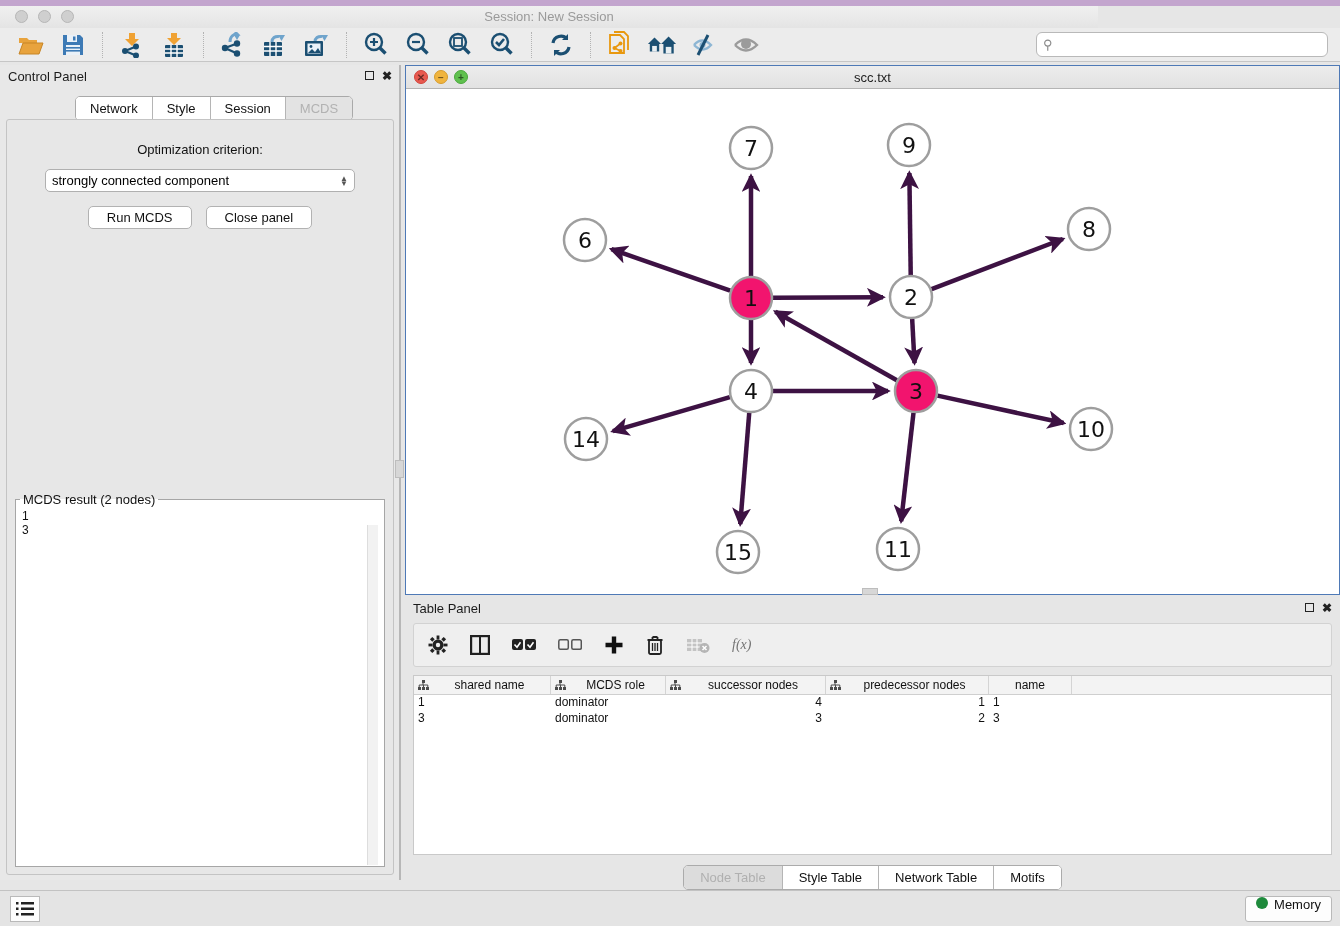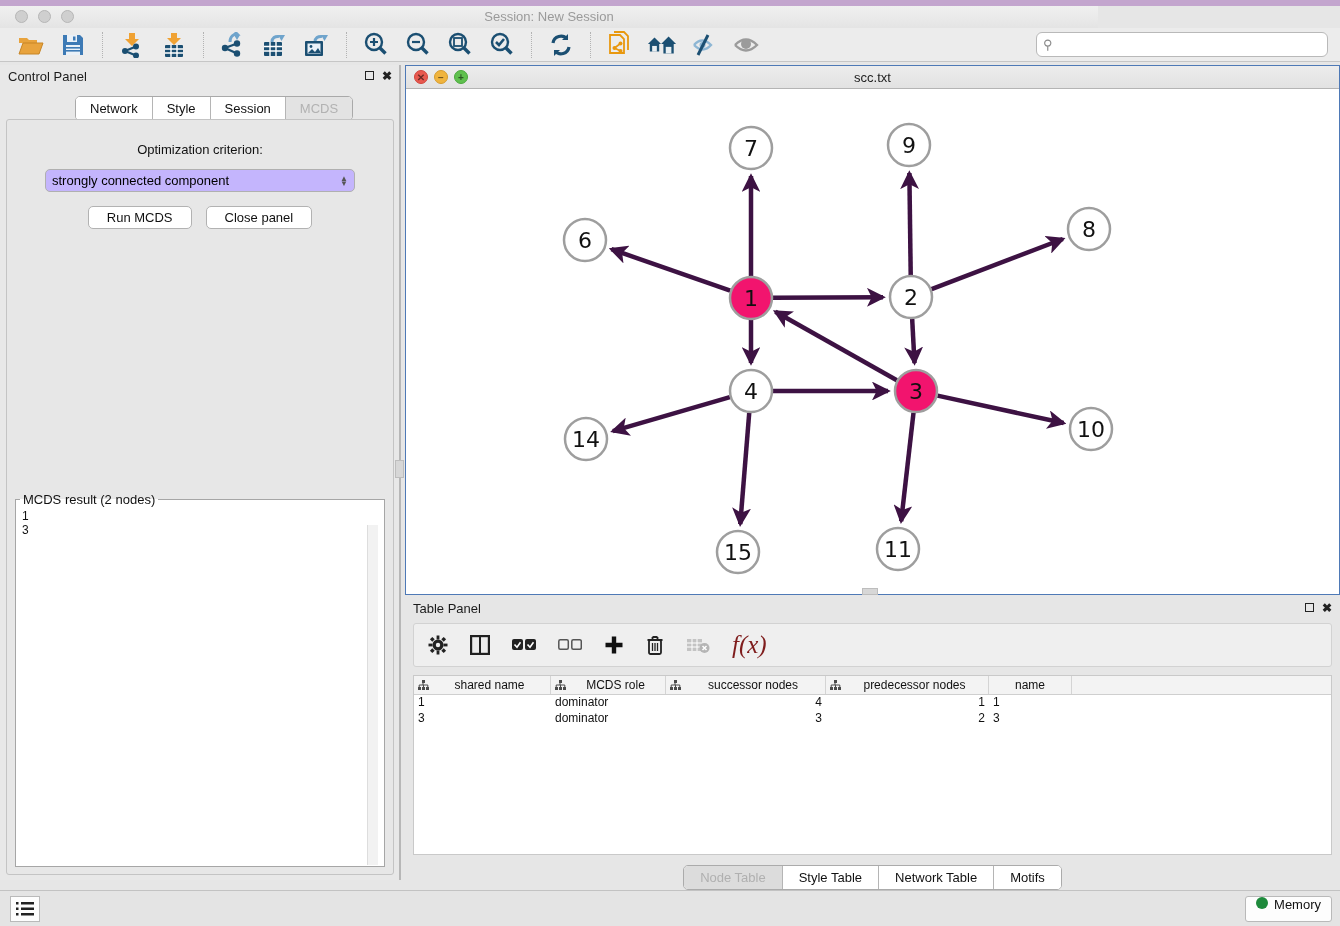--- a/index.html
+++ b/index.html
@@ -40,21 +40,21 @@
   .control-panel { position:absolute; left:0; top:65px; width:400px; height:815px; background:#e8e8e8; }
   .cp-tabs { position:absolute; left:75px; top:31px; display:inline-flex;
     border:1px solid #a9a9a9; border-radius:5px; overflow:hidden; background:#fff; }
   .cp-tab { padding:4px 14px; font-size:13px; color:#111; background:#fff;
     border-right:1px solid #b5b5b5; cursor:pointer; }
   .cp-tab:last-child { border-right:none; }
   .cp-tab.active { background:#e3e3e3; color:#b2b2b2; }
   .cp-body { position:absolute; left:6px; top:54px; width:388px; height:756px;
     background:#e7e7e7; border:1px solid #c4c4c4; border-radius:3px; }
   .opt-label { text-align:center; margin-top:22px; font-size:13px; color:#111; }
-  .cp-select { margin:12px auto 0; width:310px; height:23px; background:#c4b5fd;
+  .cp-select { margin:12px auto 0; width:310px; height:23px; background:#ffffff;
     border:1px solid #b0b0b0; border-radius:5px; display:flex; align-items:center;
     padding:0 6px; font-size:13px; cursor:pointer; }
   .cp-select .sel-text { flex:1; }
   .stepper { display:flex; flex-direction:column; align-items:center; line-height:5px; }
   .stepper span { font-size:8px; color:#555; }
   .cp-buttons { display:flex; justify-content:center; gap:14px; margin-top:14px; }
   .btn { background:#fff; border:1px solid #b2b2b2; border-radius:5px; height:23px;
     padding:0 18px; font-size:13px; color:#111; cursor:pointer;
     font-family:"Liberation Sans",sans-serif; }
   .mcds-result { position:absolute; left:8px; top:372px; width:370px; height:375px;
@@ -85,21 +85,21 @@
   .tl-min   { left:28px; background:#f0b43e; border:1px solid #d69c2d; }
   .tl-max   { left:48px; background:#5fc04e; border:1px solid #4aa83c; }
   .graph-area { width:933px; height:505px; background:#fff; }
 
   
   .table-panel { position:absolute; left:405px; top:597px; width:935px; height:293px; background:#e6e6e6; }
   .tp-toolbar { position:absolute; left:8px; top:26px; width:919px; height:44px;
     background:#efefef; border:1px solid #d2d2d2; border-radius:3px;
     display:flex; align-items:center; padding-left:14px; gap:22px; }
   .tp-icon { cursor:pointer; display:flex; align-items:center; justify-content:center; }
-  .fx { font-family:"Liberation Serif", serif; font-style:italic; font-size:25px; color:#7f1d1d; }
+  .fx { font-family:"Liberation Serif", serif; font-style:italic; font-size:14px; color:#737373; }
   .tbl { position:absolute; left:8px; top:78px; width:919px; height:180px; background:#fff;
     border:1px solid #c9c9c9; font-size:12px; }
   .tbl-header { display:flex; height:19px; background:#f3f3f3; border-bottom:1px solid #cfcfcf; }
   .th { display:flex; align-items:center; border-right:1px solid #d4d4d4; height:100%; }
   .th .th-label { flex:1; text-align:center; color:#111; }
   .tree-ico { margin-left:4px; }
   .tbl-row { display:flex; height:16px; }
   .td { padding:0 4px; color:#111; overflow:hidden; white-space:nowrap; }
   .align-r { text-align:right; }
   .tp-tabs { position:absolute; left:0; top:268px; width:935px; display:flex; justify-content:center; }

